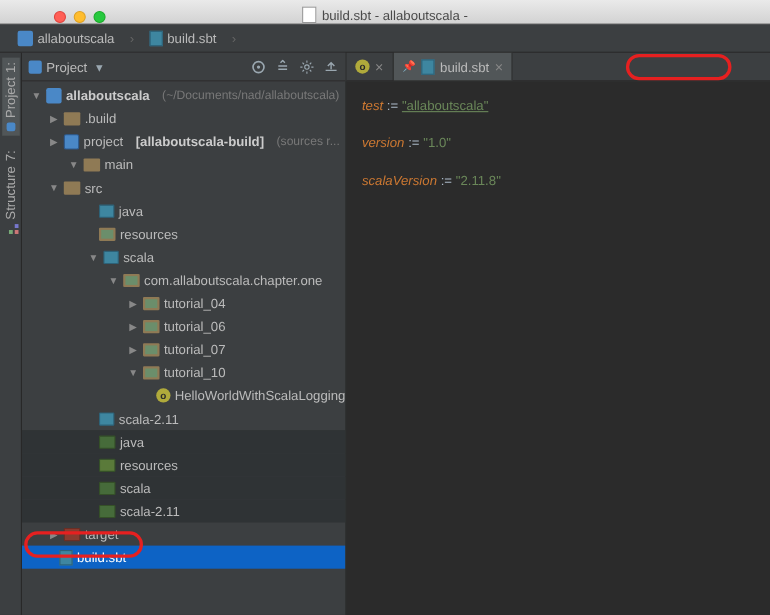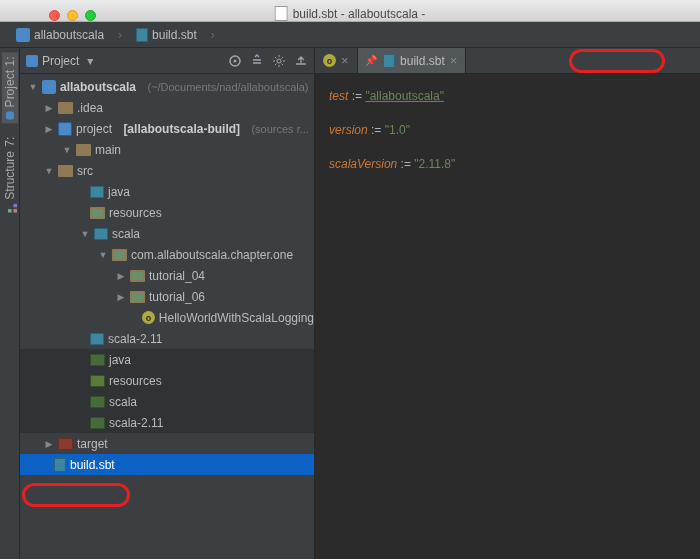--- a/index.html
+++ b/index.html
@@ -159,21 +159,21 @@
           </span>
       </div>
     </div>
 
     <div class="tree">
       <div class="tree-row"><span class="spacer" style="width:4px"></span><span class="arrow down"></span><span class="proj-square"></span><span class="bold">allaboutscala</span>&nbsp;<span class="muted">(~/Documents/nad/allaboutscala)</span></div>
       <div class="tree-row">
           <span class="spacer" style="width:20px"></span>
           <span class="arrow right"></span>
           <span class="folder base"></span>
-          <span>.idea</span>
+          <span>.build</span>
         </div>
       <div class="tree-row"><span class="spacer" style="width:20px"></span><span class="arrow right"></span><span class="proj-square" style="background:#4a88c7;border:1px solid #2d5a8f;position:relative"></span><span>project</span>&nbsp;<span class="bold">[allaboutscala-build]</span>&nbsp;<span class="muted">(sources r...</span></div>
       <div class="tree-row">
           <span class="spacer" style="width:38px"></span>
           <span class="arrow down"></span>
           <span class="folder base"></span>
           <span>main</span>
         </div>
       <div class="tree-row">
           <span class="spacer" style="width:20px"></span>
@@ -207,20 +207,32 @@
           <span class="spacer" style="width:92px"></span>
           <span class="arrow right"></span>
           <span class="folder pkg"></span>
           <span>tutorial_04</span>
         </div>
       <div class="tree-row">
           <span class="spacer" style="width:92px"></span>
           <span class="arrow right"></span>
           <span class="folder pkg"></span>
           <span>tutorial_06</span>
+        </div>
+      <div class="tree-row">
+          <span class="spacer" style="width:92px"></span>
+          <span class="arrow right"></span>
+          <span class="folder pkg"></span>
+          <span>tutorial_07</span>
+        </div>
+      <div class="tree-row">
+          <span class="spacer" style="width:92px"></span>
+          <span class="arrow down"></span>
+          <span class="folder pkg"></span>
+          <span>tutorial_10</span>
         </div>
       <div class="tree-row">
           <span class="spacer" style="width:120px"></span>
           <span class="obj-circ">o</span>
           <span>HelloWorldWithScalaLogging</span>
         </div>
       <div class="tree-row">
           <span class="spacer" style="width:66px"></span>
           <span class="folder blue"></span>
           <span>scala-2.11</span>

